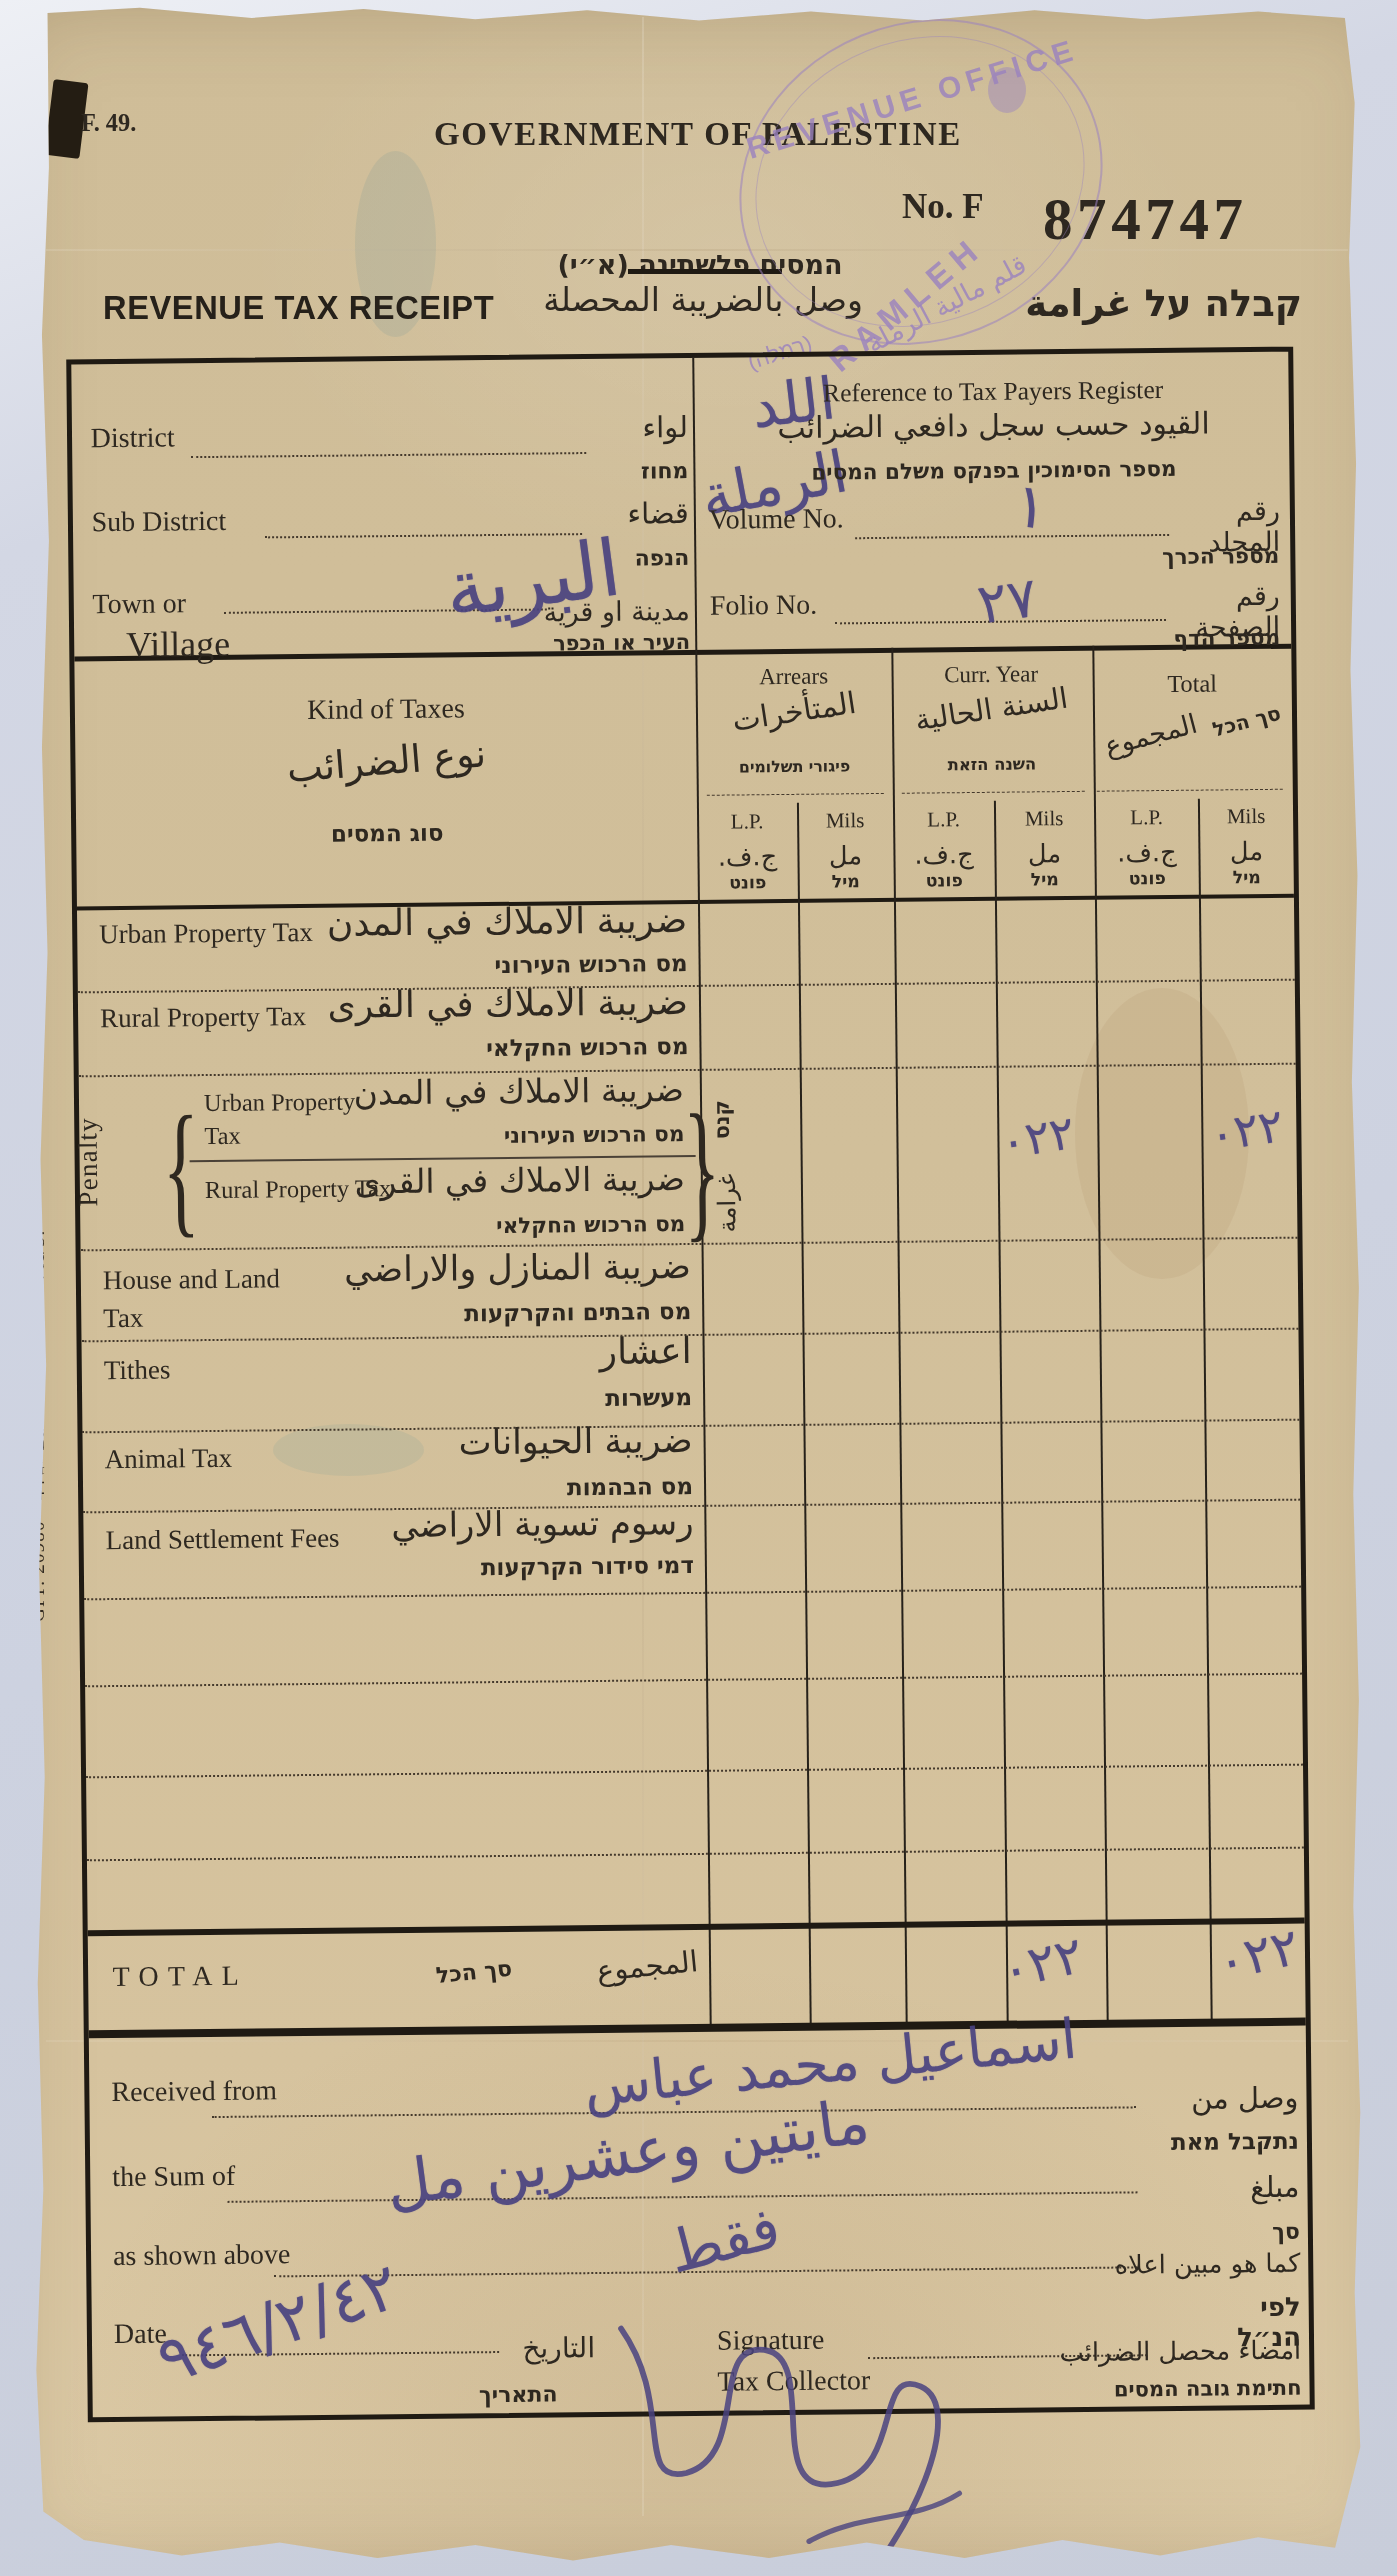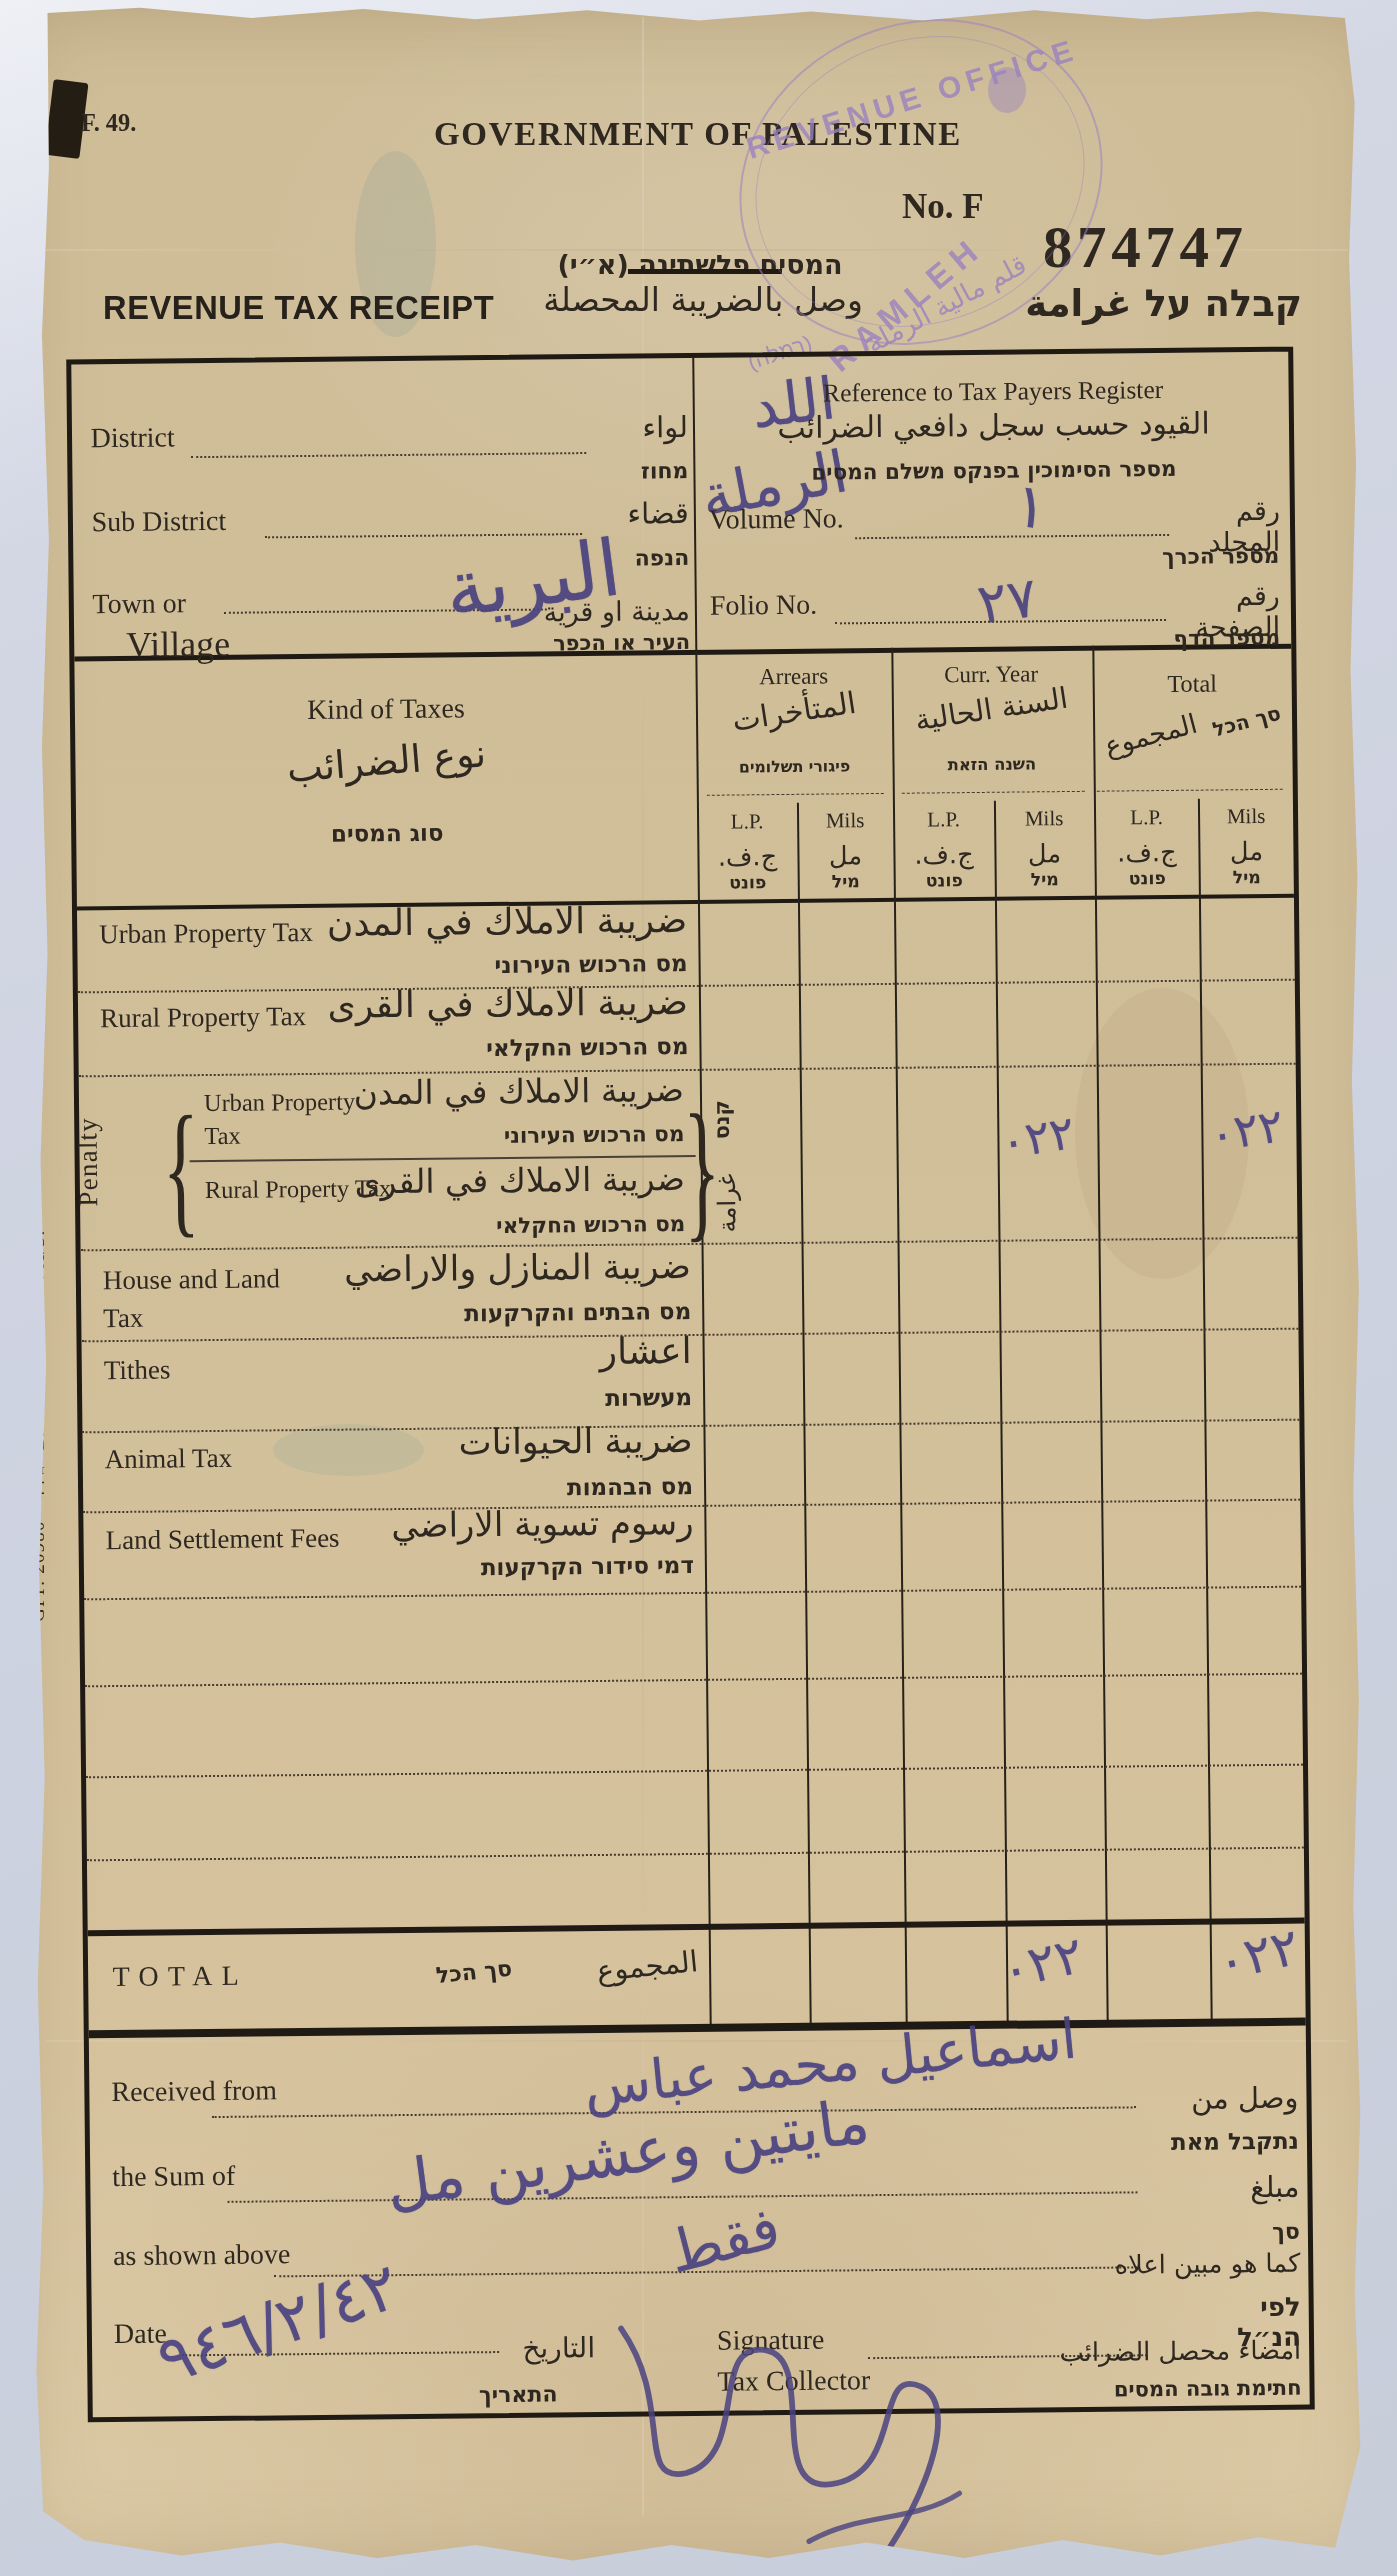--- a/index.html
+++ b/index.html
@@ -42,21 +42,21 @@
   <div class="abs blob" style="left:355px;top:151px;width:81px;height:186px;background:rgba(70,135,150,.12);"></div>
   <div class="abs blob" style="left:273px;top:1424px;width:151px;height:52px;background:rgba(70,135,150,.10);"></div>
   <div class="abs blob" style="left:1075px;top:988px;width:174px;height:291px;background:rgba(140,95,45,.08);"></div>
   <div class="abs" style="left:49px;top:81px;width:35px;height:76px;background:#241d13;transform:rotate(7deg);border-radius:3.5px;"></div>
 
   <div class="abs en" style="left:27px;top:750px;height:872px;writing-mode:vertical-rl;transform:rotate(180deg);font-size:19px;letter-spacing:1.2px;color:#332c22;">GPP. 20980—44½ Bks.—0.8.44—2534 A/S.</div>
 
   <div class="abs en" style="left:81px;top:109px;font-size:24.4px;font-weight:bold;">F. 49.</div>
   <div class="abs en" style="left:384px;top:116px;width:628px;text-align:center;font-size:33px;font-weight:bold;letter-spacing:1.7px;">GOVERNMENT OF PALESTINE</div>
   <div class="abs en" style="left:902px;top:187px;font-size:35px;font-weight:bold;">No. F</div>
-  <div class="abs en" style="left:1043px;top:185px;font-size:59px;font-weight:bold;letter-spacing:4.6px;margin-top:28px;">874747</div>
+  <div class="abs en" style="left:1043px;top:185px;font-size:59px;font-weight:bold;letter-spacing:4.6px;">874747</div>
   <div class="abs he" dir="rtl" style="left:511px;top:249px;width:378px;text-align:center;font-size:27px;font-weight:bold;">המסים פלשתינה (א״י)</div>
   <div class="abs thick" style="left:628px;top:269px;width:154px;height:5.2px;"></div>
   <div class="abs sans" style="left:103px;top:288px;font-size:34px;font-weight:bold;letter-spacing:0.6px;transform:scaleX(.96);transform-origin:left;">REVENUE TAX RECEIPT</div>
   <div class="abs ar" dir="rtl" style="left:523px;top:280px;width:360px;text-align:center;font-size:33px;">وصل بالضريبة المحصلة</div>
   <div class="abs he" dir="rtl" style="left:953px;top:282px;width:349px;text-align:right;font-size:37px;font-weight:bold;">קבלה על غرامة</div>
 
   <div class="abs" style="left:724px;top:11.6px;width:401px;height:360px;">
     <div class="abs" style="left:11.6px;top:11.6px;width:366px;height:314px;border:2.9px solid rgba(154,130,191,.55);border-radius:50%;transform:rotate(-22deg);"></div>
     <div class="abs" style="left:28px;top:28px;width:334px;height:281px;border:1.7px solid rgba(154,130,191,.42);border-radius:50%;transform:rotate(-22deg);"></div>
     <div class="abs blob" style="left:264px;top:55px;width:38px;height:46px;background:rgba(154,130,191,.45);"></div>

